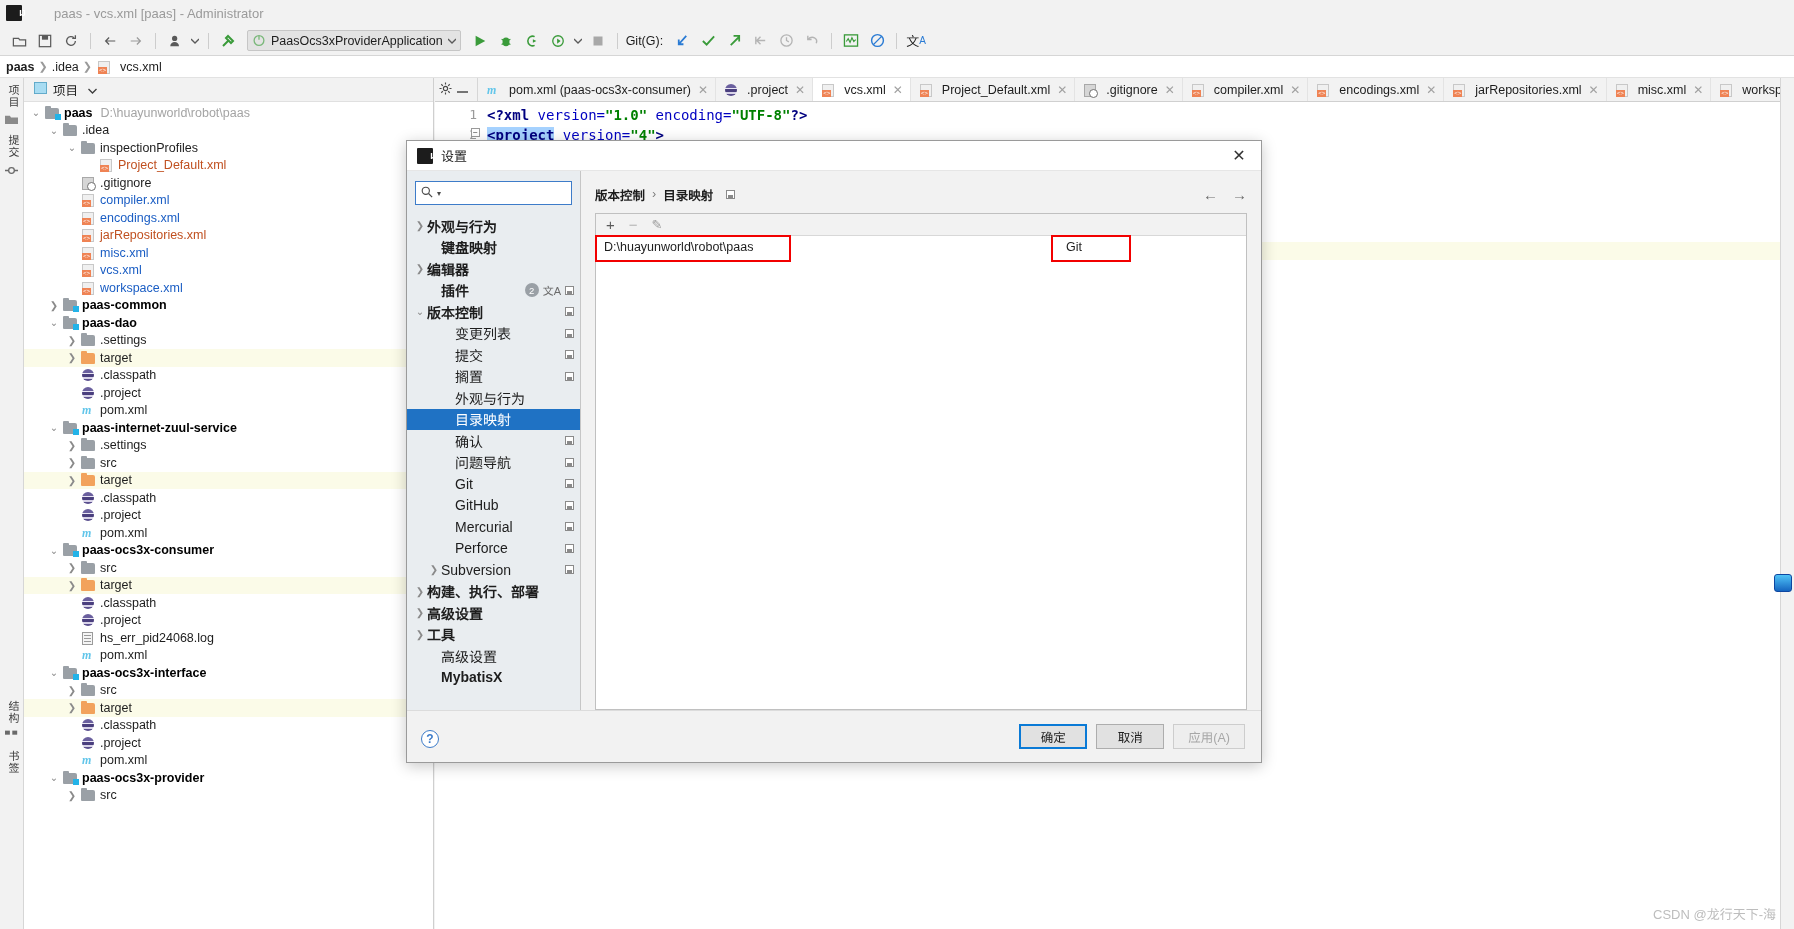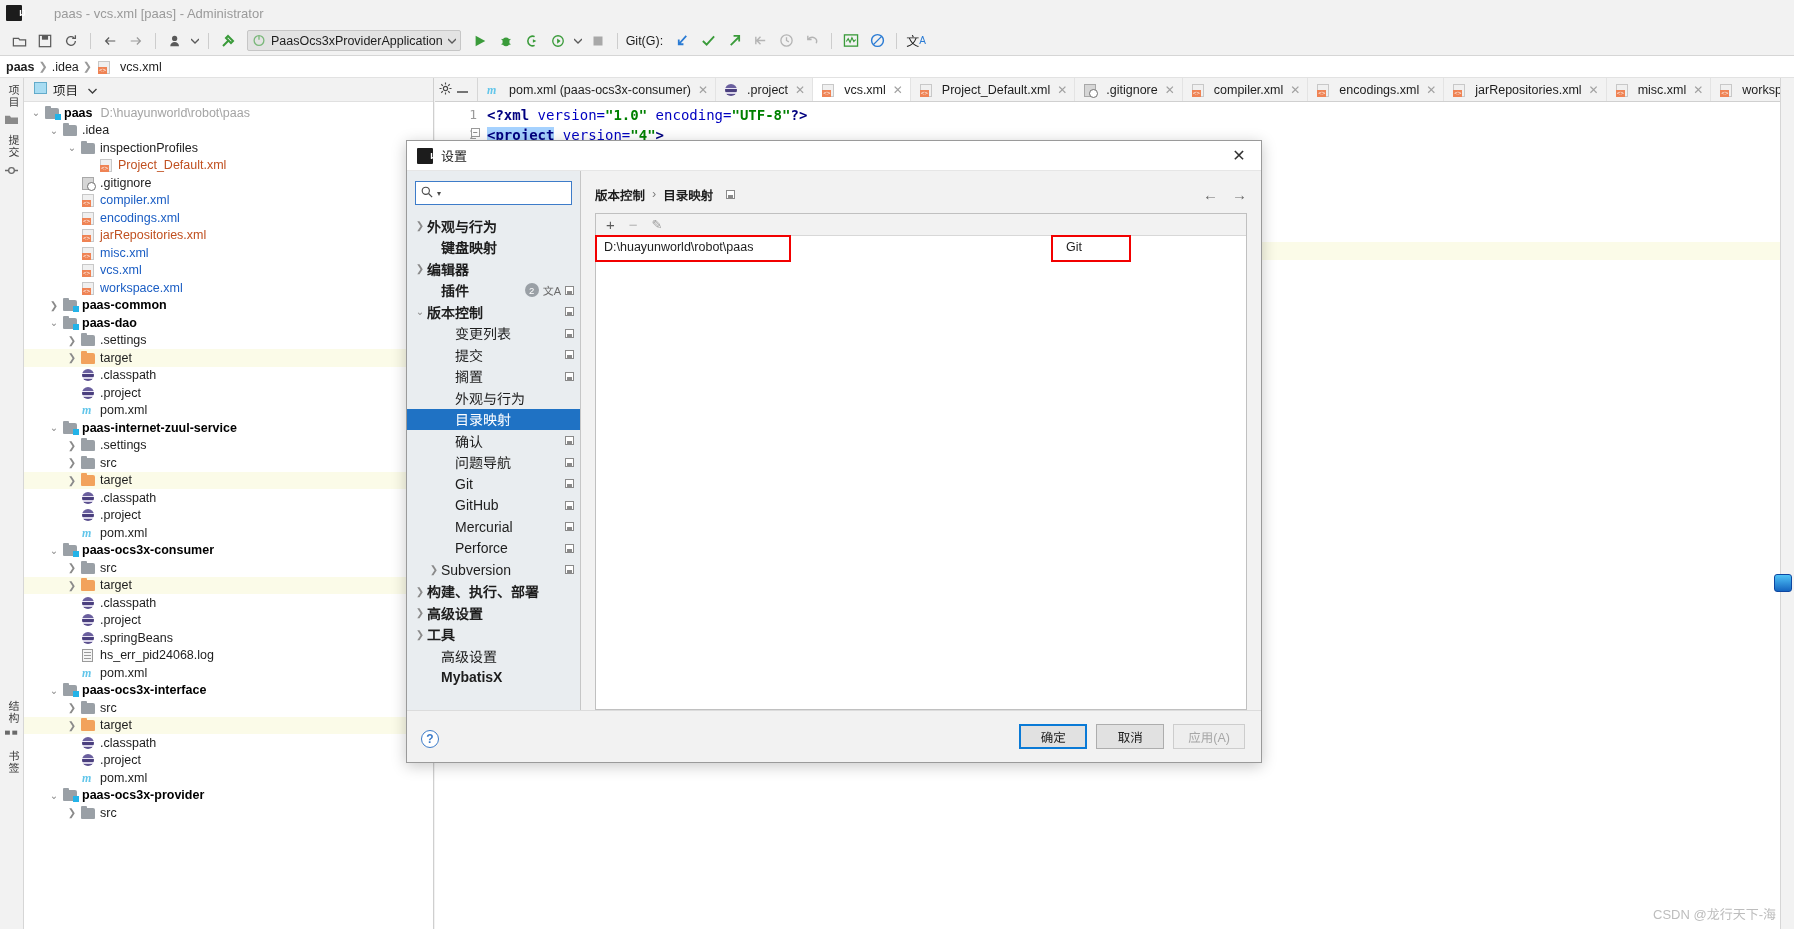--- a/index.html
+++ b/index.html
@@ -696,28 +696,20 @@
           </span>
           <span class="tlabel c-plain">.classpath</span>
         </div>
         <div class="trow">
           <span style="width: 36px; flex: 0 0 36px;"></span>
           <span class="twist"></span>
           <span class="ticon">
             <i class="ic-ball"></i>
           </span>
           <span class="tlabel c-plain">.project</span>
-        </div>
-        <div class="trow">
-          <span style="width: 36px; flex: 0 0 36px;"></span>
-          <span class="twist"></span>
-          <span class="ticon">
-            <i class="ic-ball"></i>
-          </span>
-          <span class="tlabel c-plain">.springBeans</span>
         </div>
         <div class="trow">
           <span style="width: 36px; flex: 0 0 36px;"></span>
           <span class="twist"></span>
           <span class="ticon">
             <i class="ic-log"></i>
           </span>
           <span class="tlabel c-plain">hs_err_pid24068.log</span>
         </div>
         <div class="trow">

